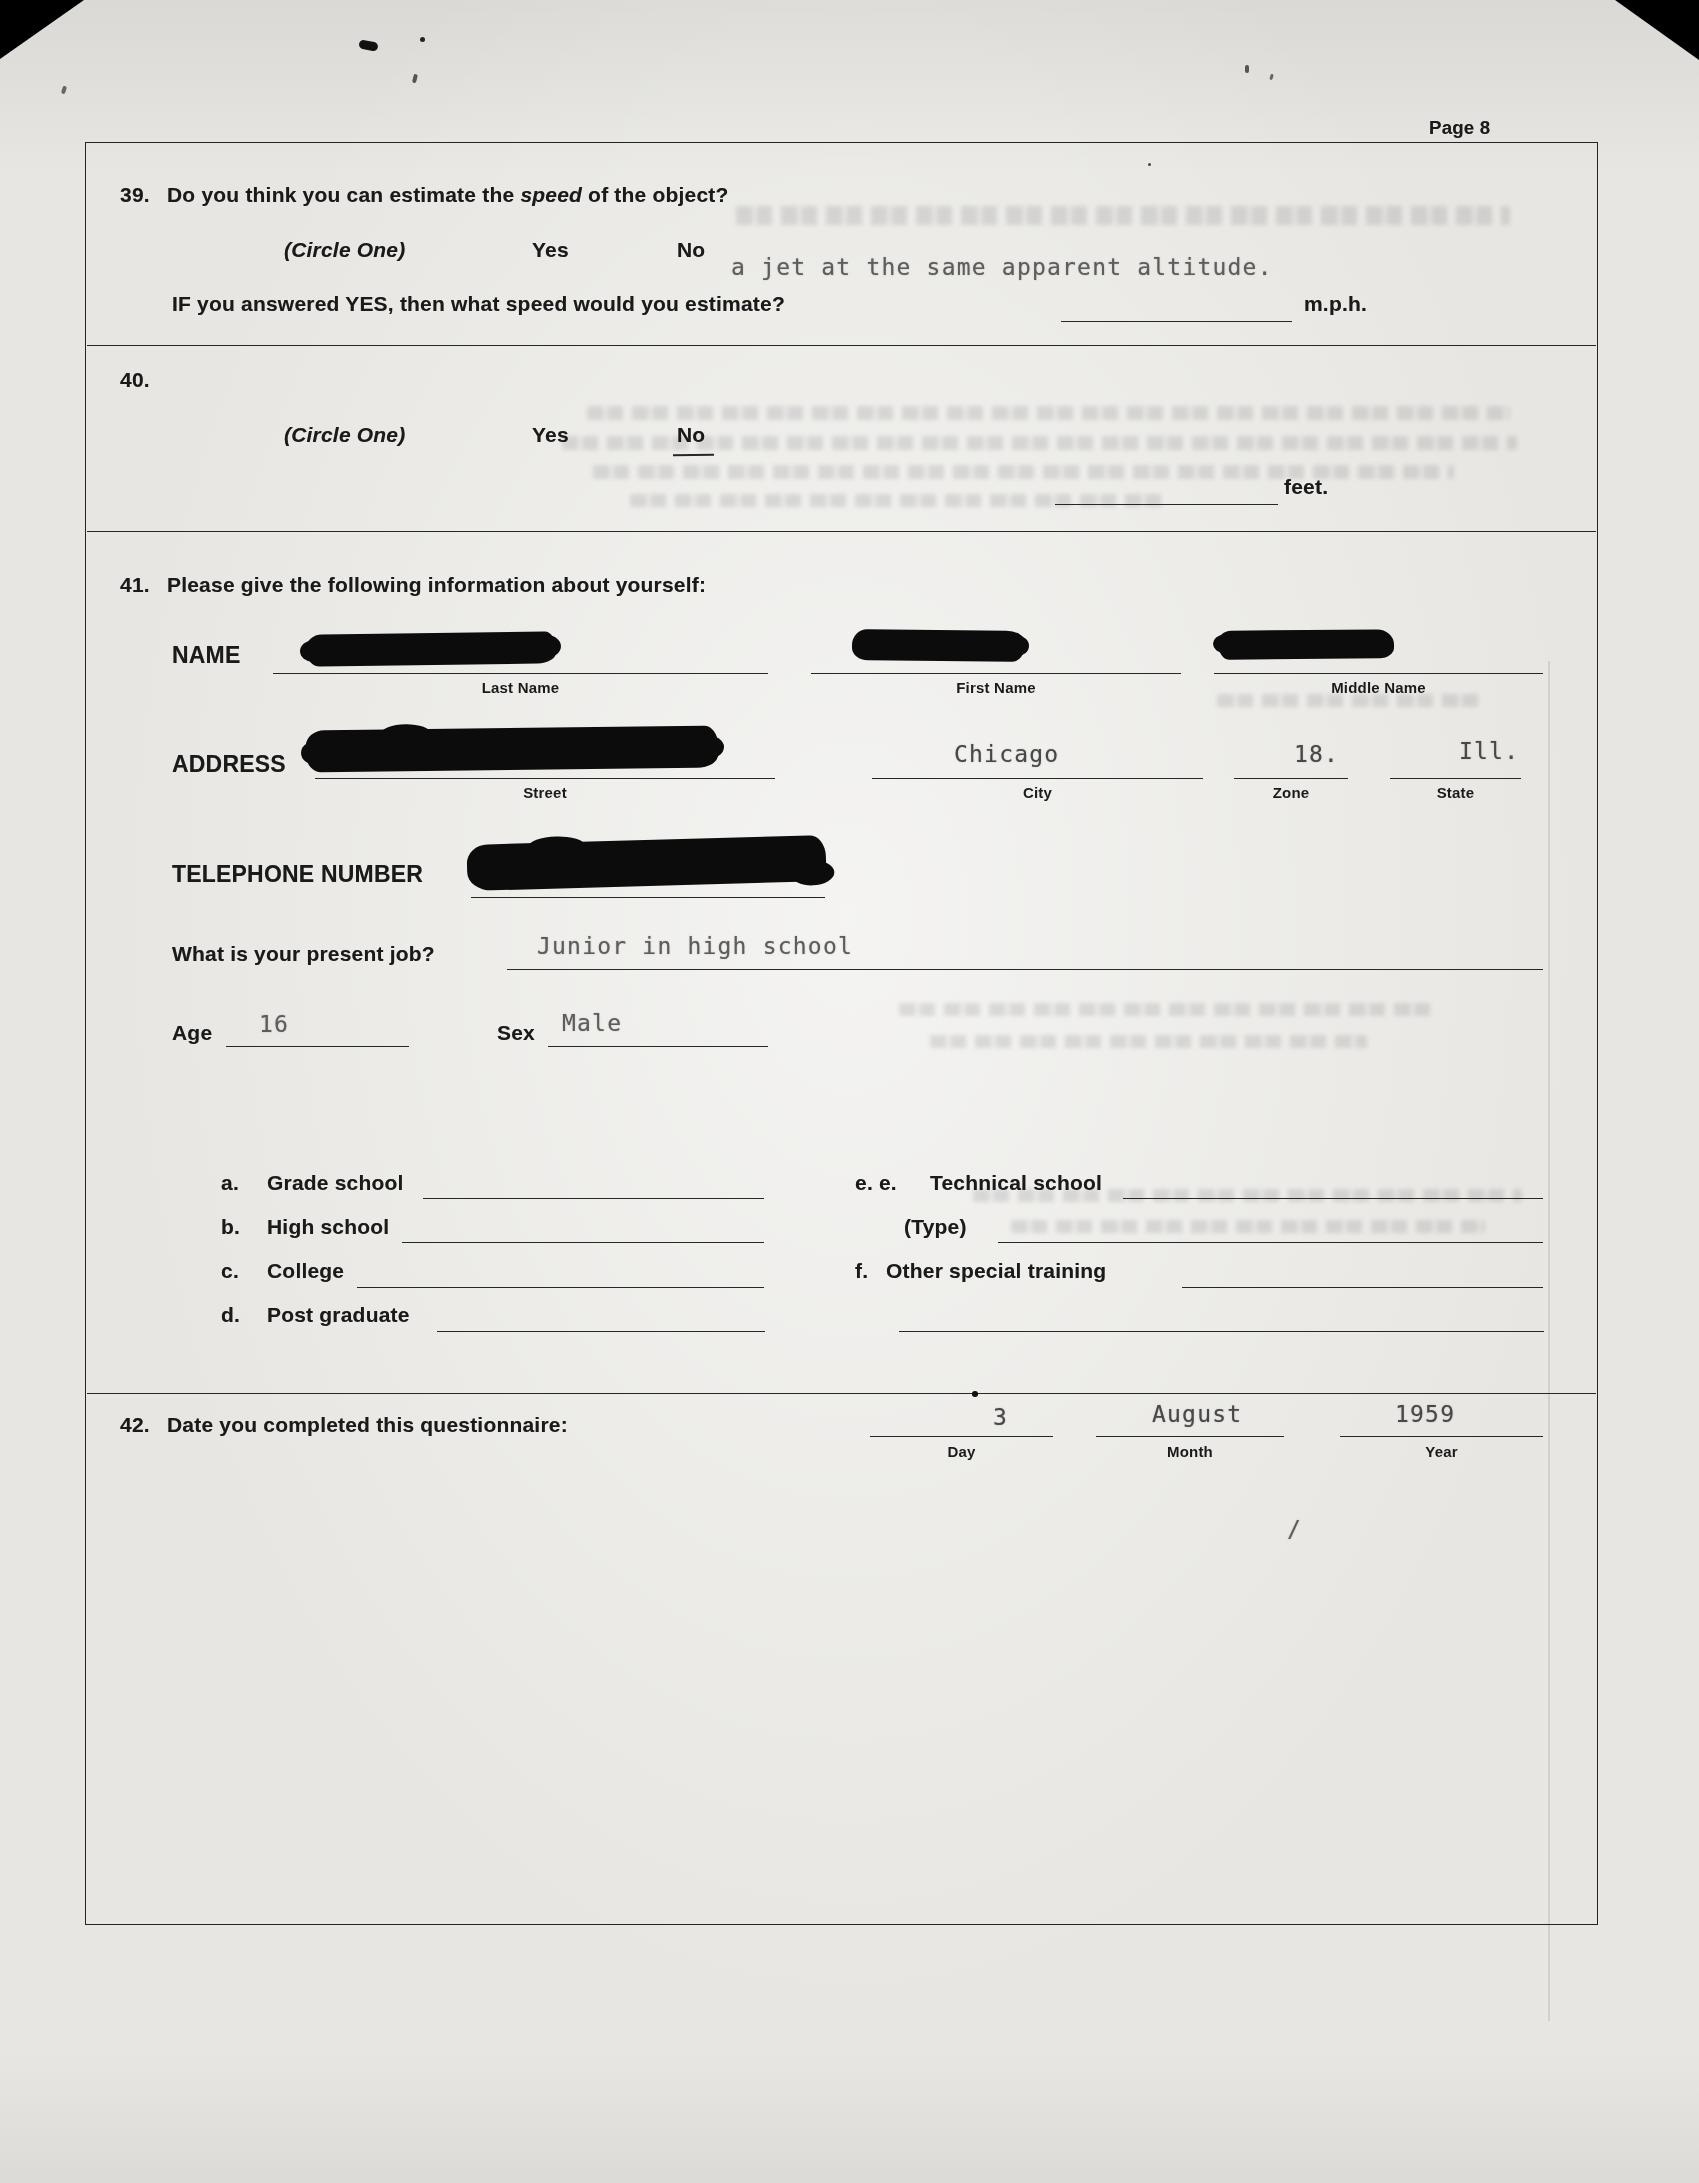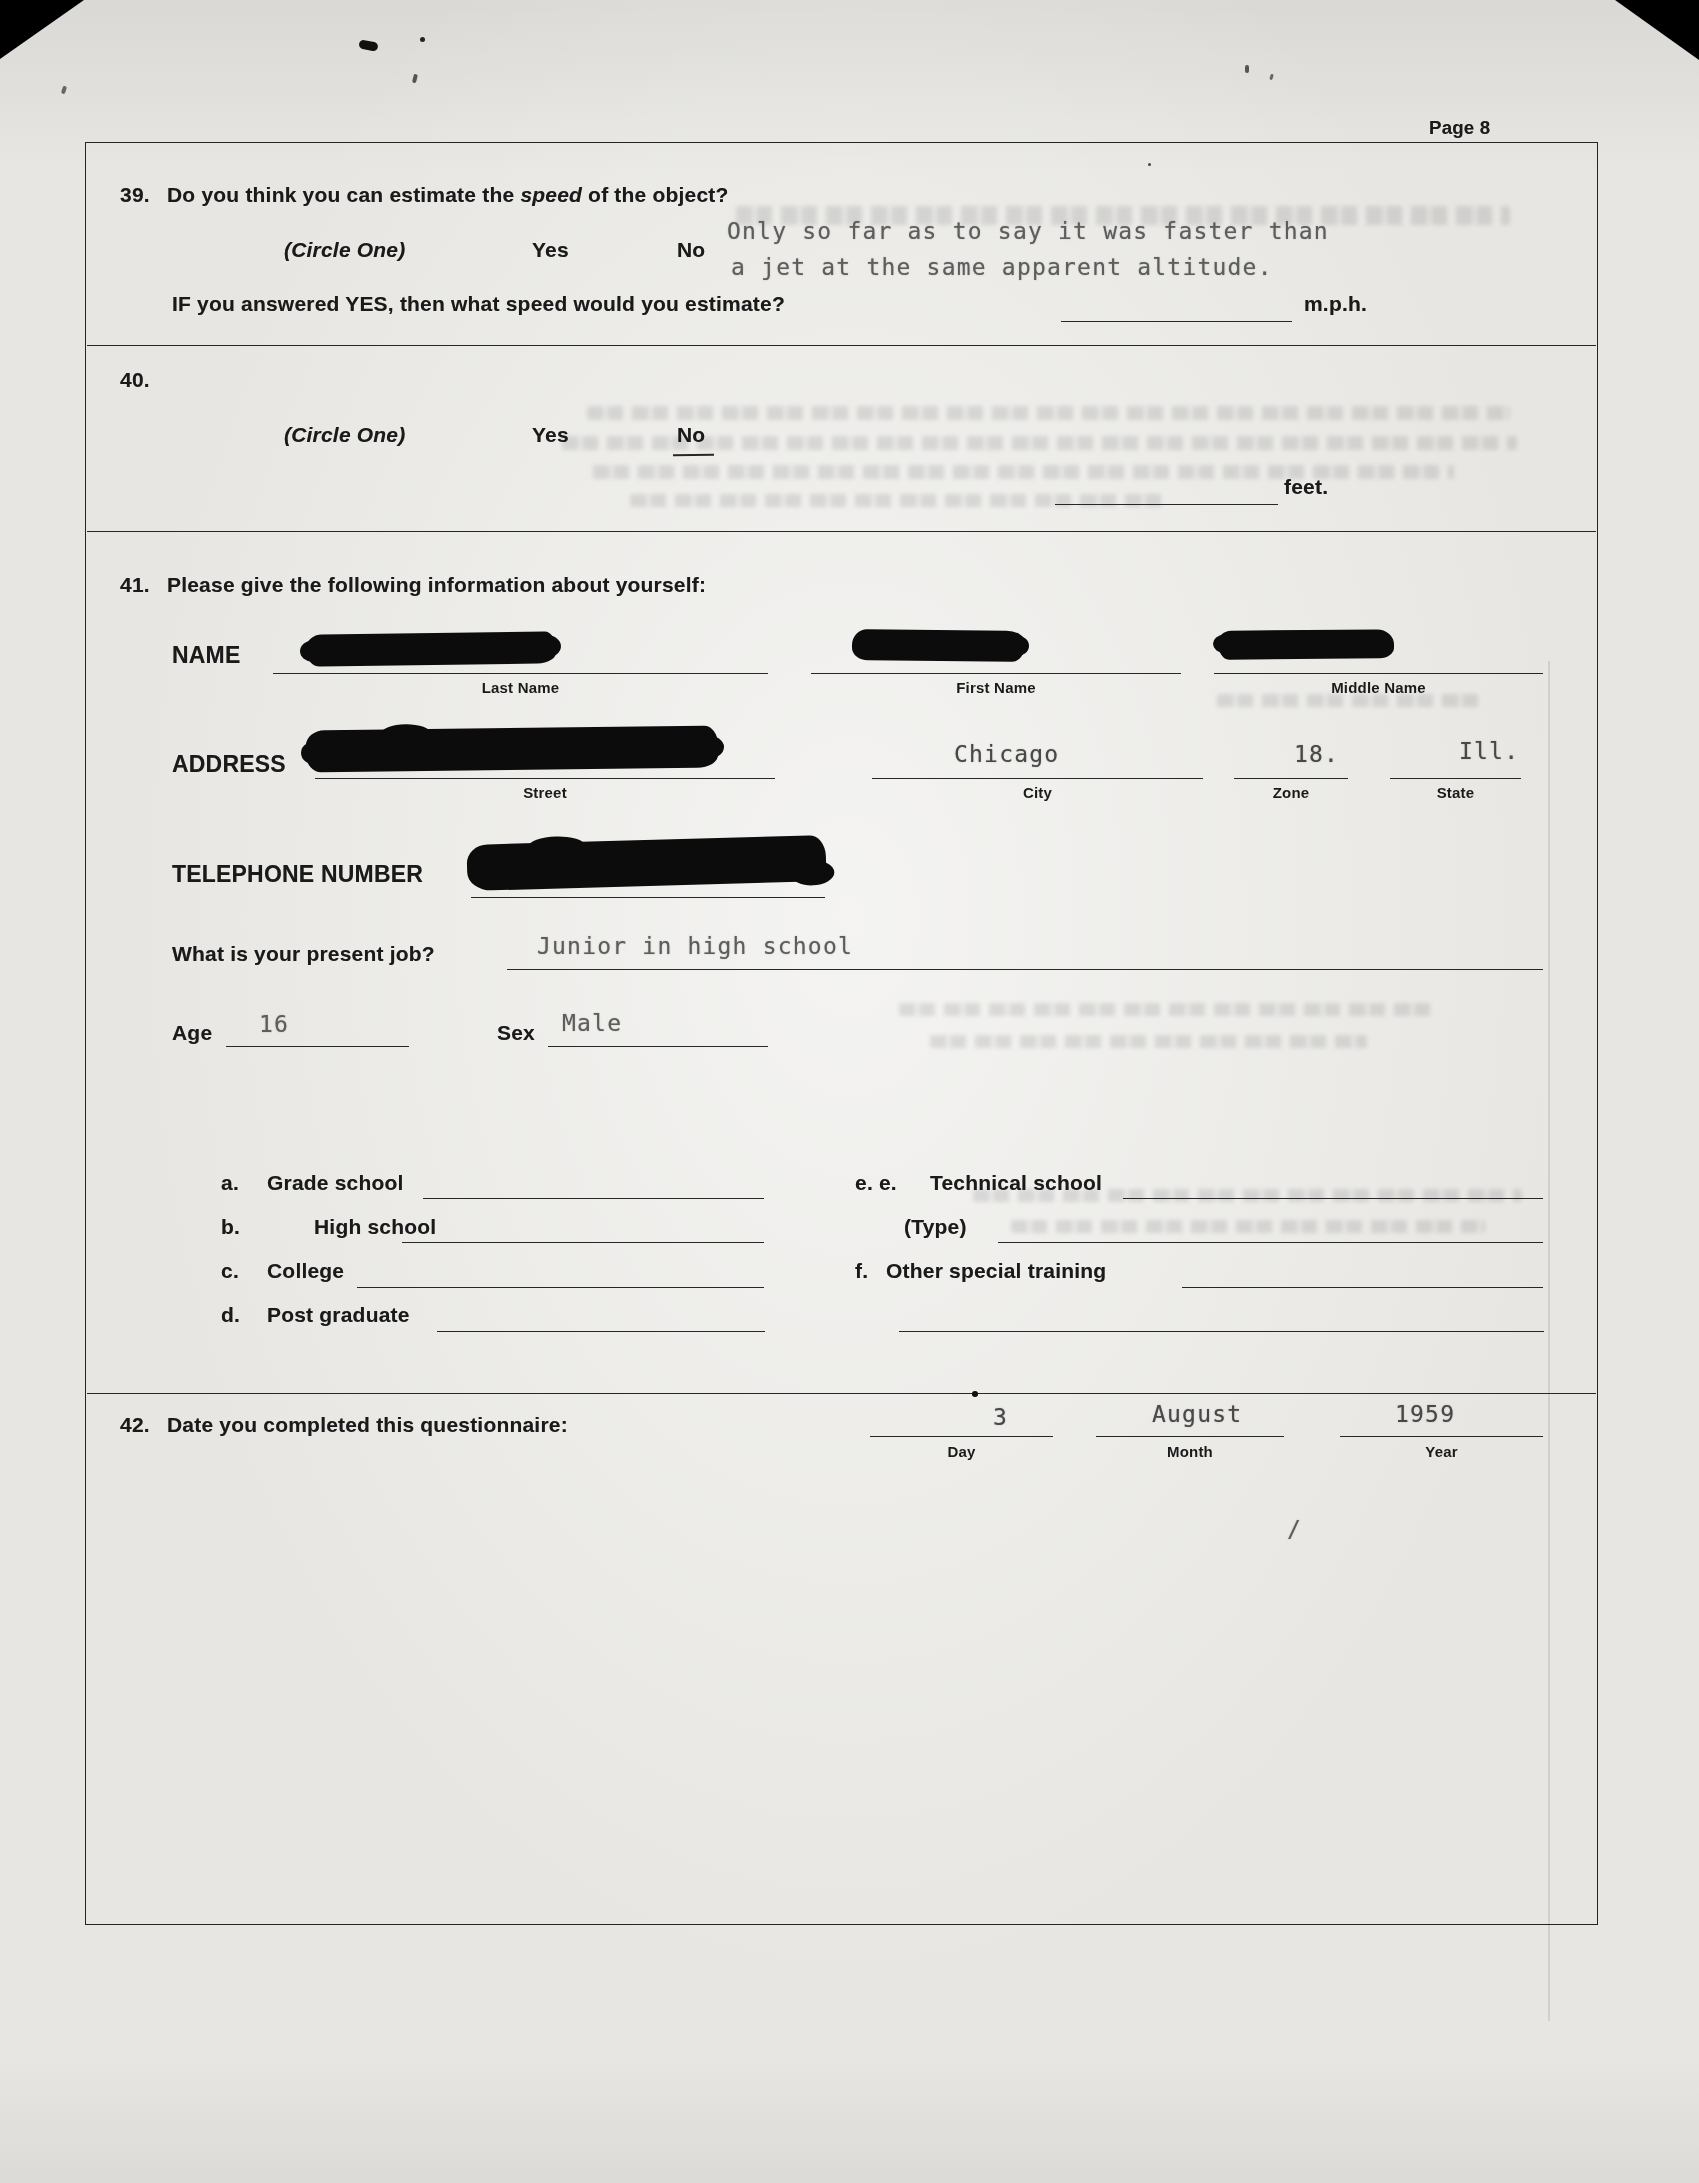--- a/index.html
+++ b/index.html
@@ -78,21 +78,20 @@
   <div class="abs line" style="left:87px;top:531px;width:1509px;"></div>
   <div class="abs line" style="left:87px;top:1393px;width:1509px;"></div>
 
   <div class="abs f" style="left:120px;top:183px;">39.</div>
   <div class="abs f" style="left:167px;top:183px;">
     <span>Do you think you can estimate the </span><span class="it">speed</span><span> of the object?</span>
   </div>
   <div class="abs f it" style="left:284px;top:238px;">(Circle One)</div>
   <div class="abs f" style="left:532px;top:238px;">Yes</div>
   <div class="abs f" style="left:677px;top:238px;">No</div>
-  <div class="abs typed" style="left:727px;top:218px;">Only so far as to say it was faster than</div>
   <div class="abs typed" style="left:731px;top:254px;">a jet at the same apparent altitude.</div>
   <div class="abs f" style="left:172px;top:292px;">IF you answered YES, then what speed would you estimate?</div>
   <div class="abs line" style="left:1061px;top:321px;width:231px;border-top-width:1.2px;"></div>
   <div class="abs f" style="left:1304px;top:292px;">m.p.h.</div>
 
   <div class="abs f" style="left:120px;top:368px;">40.</div>
   <div class="abs f it" style="left:284px;top:423px;">(Circle One)</div>
   <div class="abs f" style="left:532px;top:423px;">Yes</div>
   <div class="abs f" style="left:677px;top:423px;">No</div>
   <div class="abs line" style="left:673px;top:454px;width:41px;border-top-width:2.5px;transform:rotate(-0.6deg);"></div>
@@ -155,21 +154,21 @@
   <div class="abs f" style="left:497px;top:1021px;">Sex</div>
   <div class="abs typed" style="left:562px;top:1010px;">Male</div>
   <div class="abs line" style="left:548px;top:1046px;width:220px;border-top-width:1.2px;"></div>
 
 
   <div class="abs f" style="left:221px;top:1171px;">a.</div>
   <div class="abs f" style="left:267px;top:1171px;">Grade school</div>
   <div class="abs line" style="left:423px;top:1198px;width:341px;border-top-width:1.2px;"></div>
 
   <div class="abs f" style="left:221px;top:1215px;">b.</div>
-  <div class="abs f" style="left:267px;top:1215px;margin-left:47px;">High school</div>
+  <div class="abs f" style="left:267px;top:1215px;">High school</div>
   <div class="abs line" style="left:402px;top:1242px;width:362px;border-top-width:1.2px;"></div>
 
   <div class="abs f" style="left:221px;top:1259px;">c.</div>
   <div class="abs f" style="left:267px;top:1259px;">College</div>
   <div class="abs line" style="left:357px;top:1287px;width:407px;border-top-width:1.2px;"></div>
 
   <div class="abs f" style="left:221px;top:1303px;">d.</div>
   <div class="abs f" style="left:267px;top:1303px;">Post graduate</div>
   <div class="abs line" style="left:437px;top:1331px;width:328px;border-top-width:1.2px;"></div>
 

